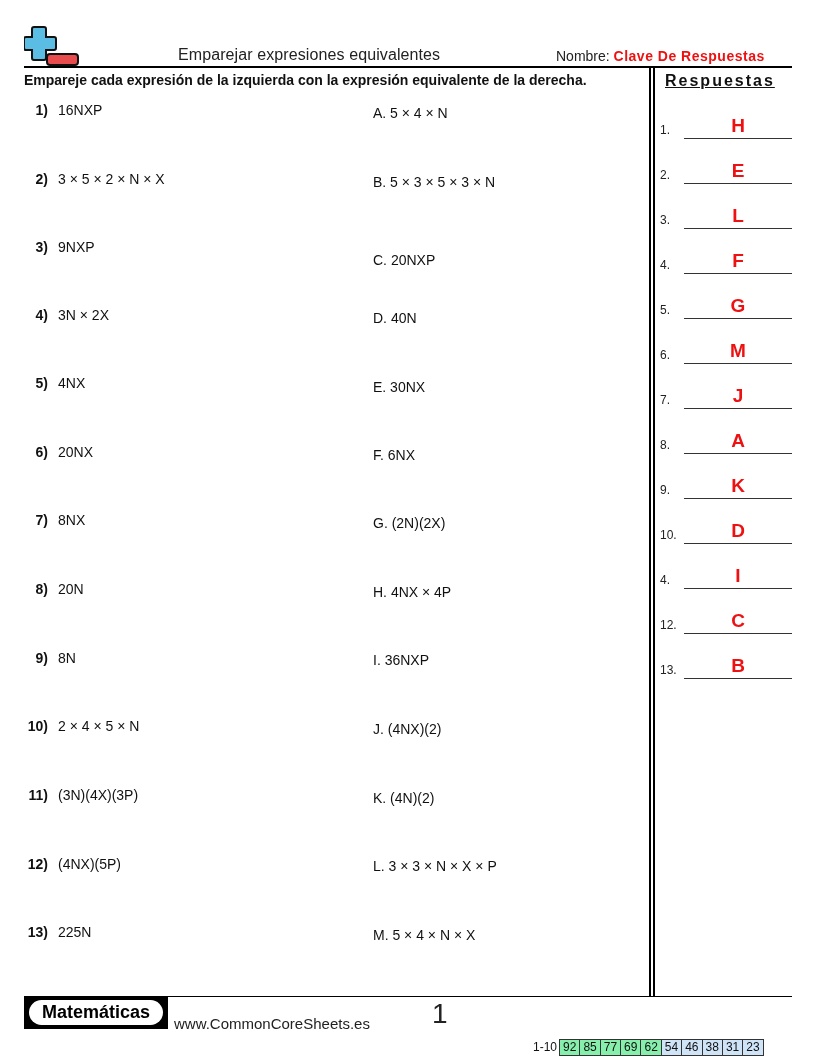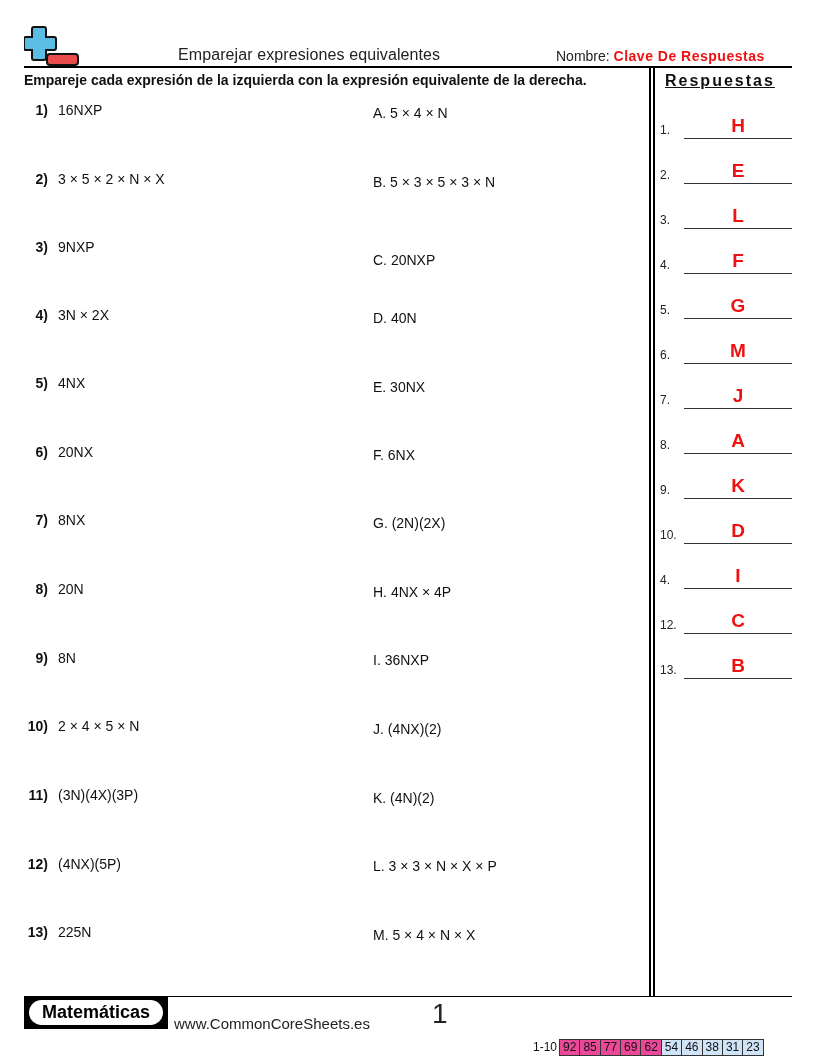--- a/index.html
+++ b/index.html
@@ -43,21 +43,21 @@
                 border-radius: 13px; font-size: 18px; font-weight: bold; text-align: center;
                 line-height: 25px; color: #000; }
   .site { left: 174px; top: 1015px; font-size: 15px; color: #222; }
   .page-num { left: 432px; top: 998px; font-size: 28px; color: #222; }
 
   .grade-table { left: 530px; top: 996px; border-collapse: collapse; font-size: 12px; margin-top: 43px; }
   .grade-table td { border: 1px solid #333; height: 15px; padding: 0 3px; text-align: center; line-height: 15px; }
   .grade-table td.lbl { border: none; text-align: right; padding-right: 2px; }
   .grade-table td.blank { border: none; }
   .grade-table td.hl { background: #d0e4f7; }
-  .grade-table td.wh { background: #ec4899; }
+  .grade-table td.wh { background: #86efac; }
 </style>
 </head>
 <body>
 
 <svg class="abs logo" viewBox="0 0 56 42">
   <path d="M10 2 h10 a2 2 0 0 1 2 2 v8 h8 a2 2 0 0 1 2 2 v9 a2 2 0 0 1 -2 2 h-8 v8 a2 2 0 0 1 -2 2 h-10 a2 2 0 0 1 -2 -2 v-8 h-6 a2 2 0 0 1 -2 -2 v-9 a2 2 0 0 1 2 -2 h6 v-8 a2 2 0 0 1 2 -2 z" fill="#5bbde4" stroke="#111" stroke-width="2"></path>
   <rect x="23" y="29" width="31" height="11" rx="3" fill="#e84c4c" stroke="#111" stroke-width="2"></rect>
 </svg>
 <div class="abs title">Emparejar expresiones equivalentes</div>
 <div class="abs nombre-wrap">

